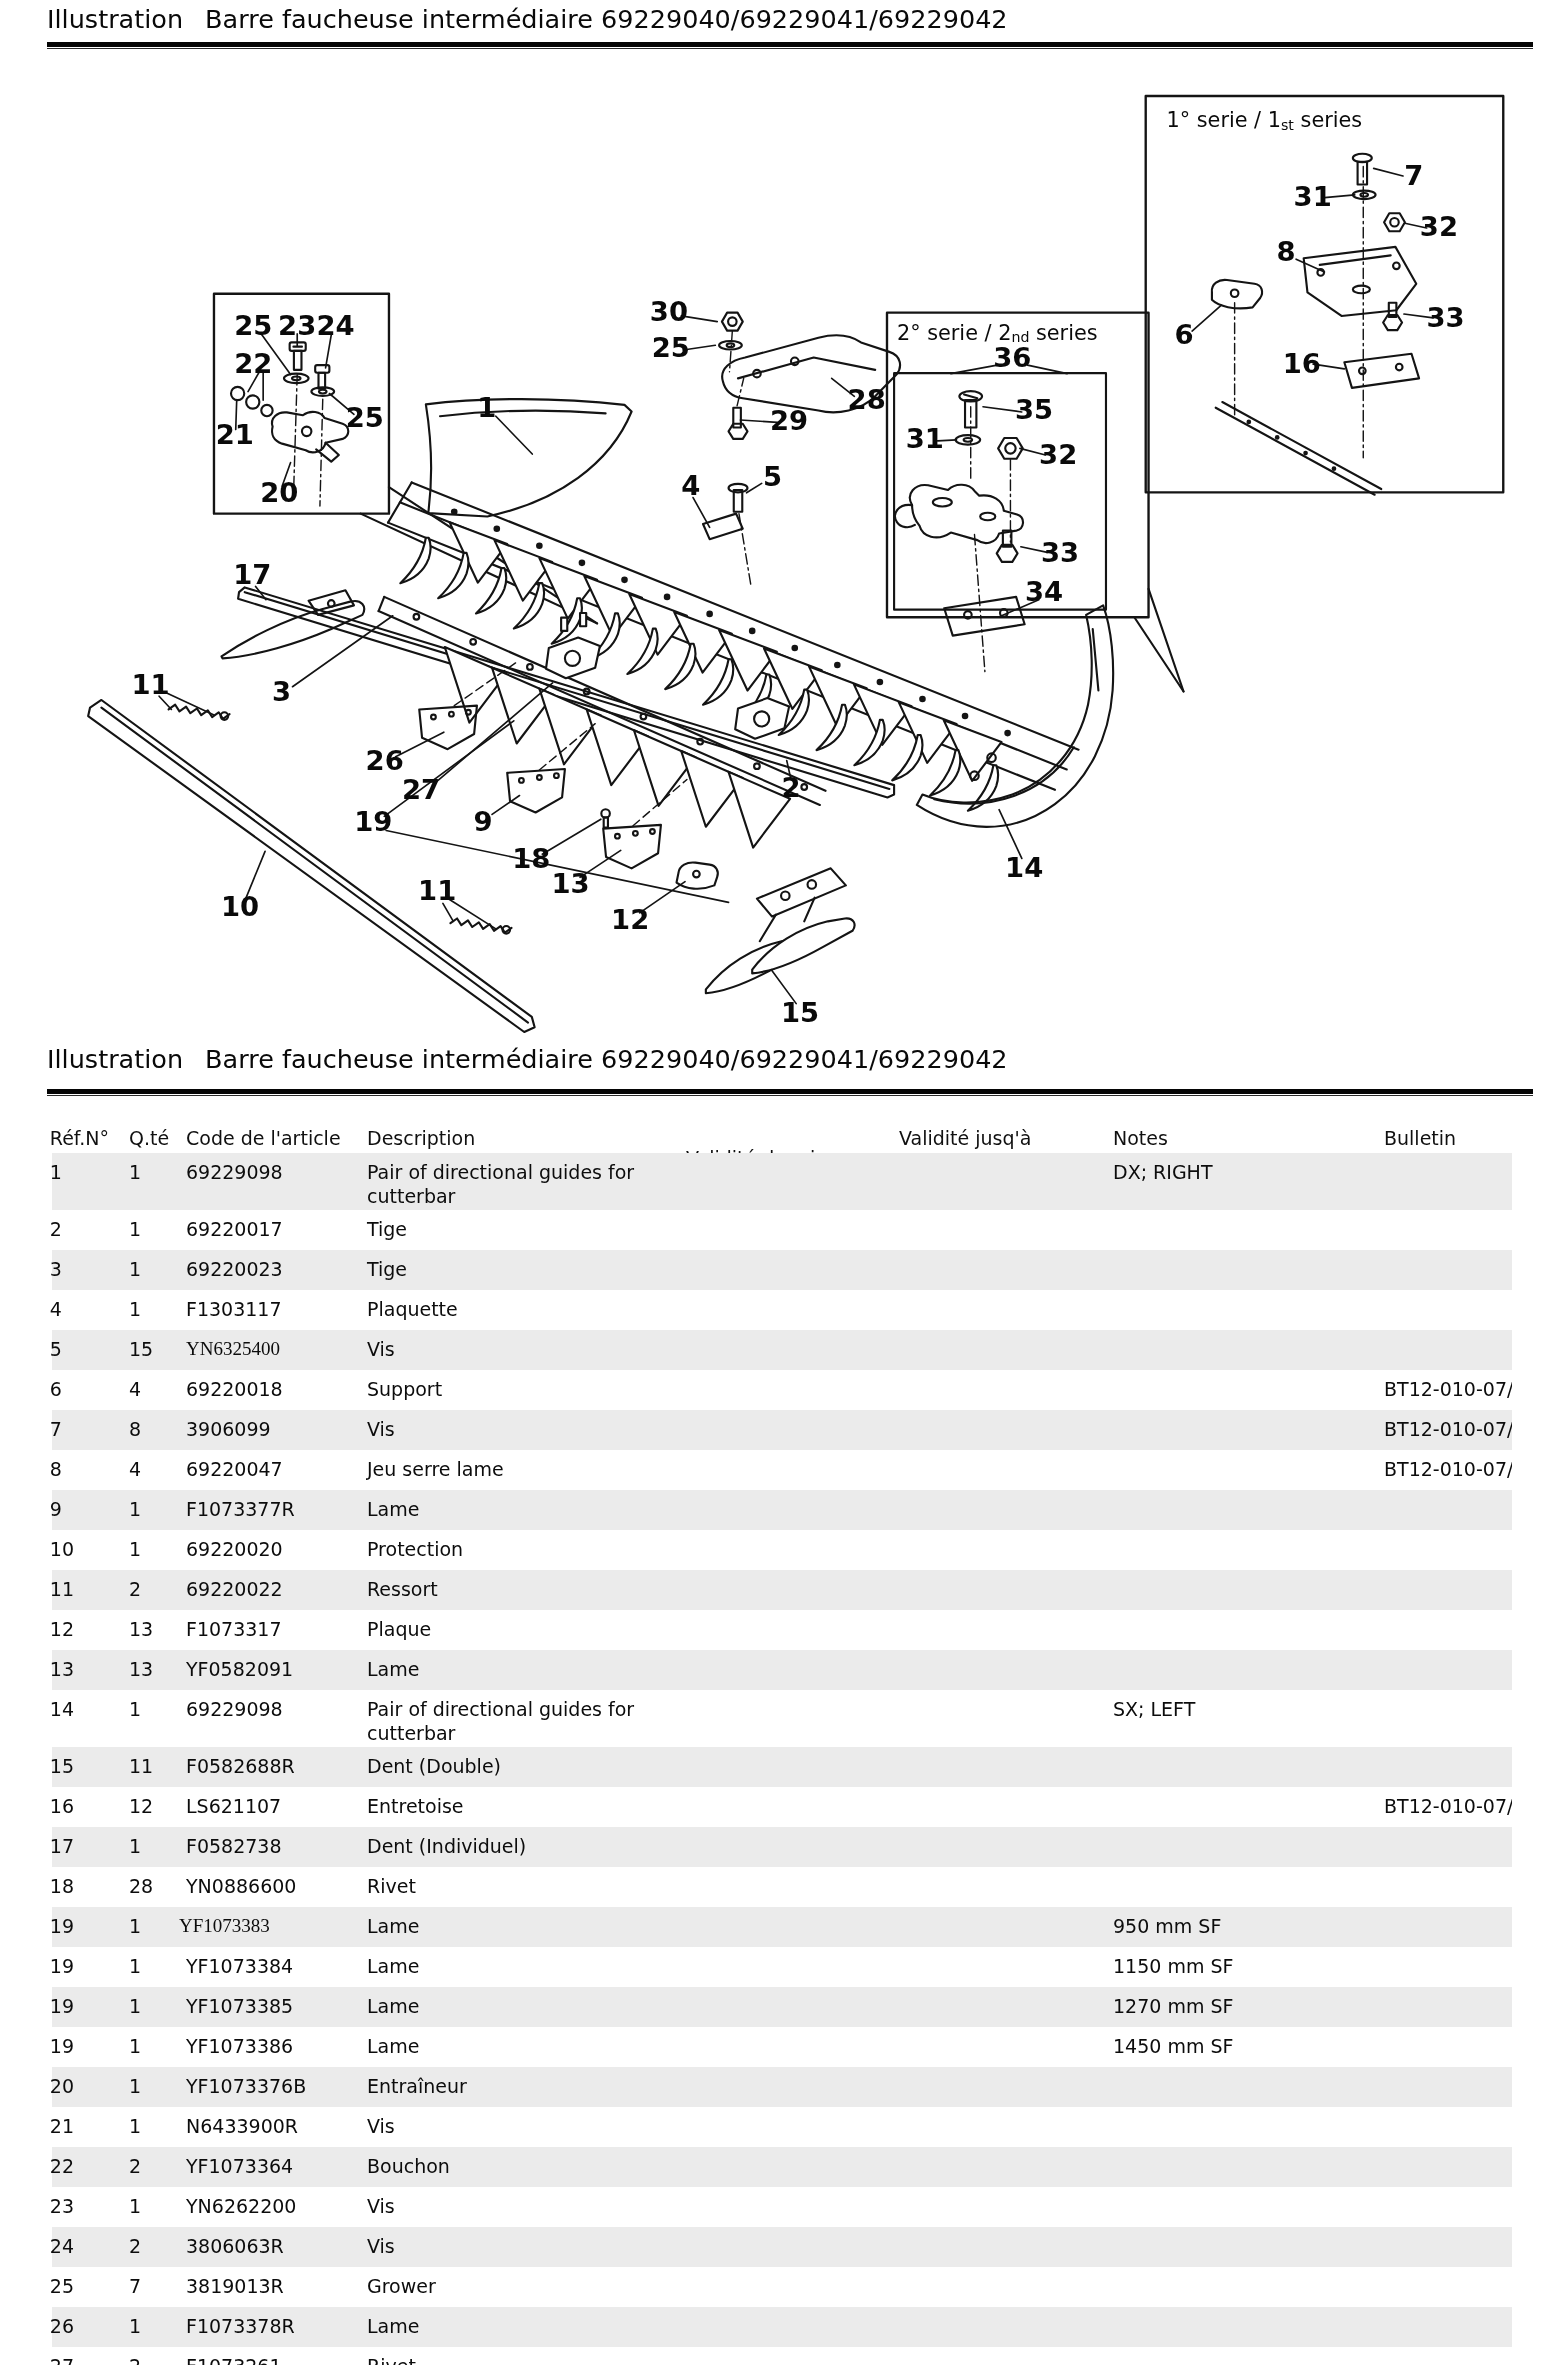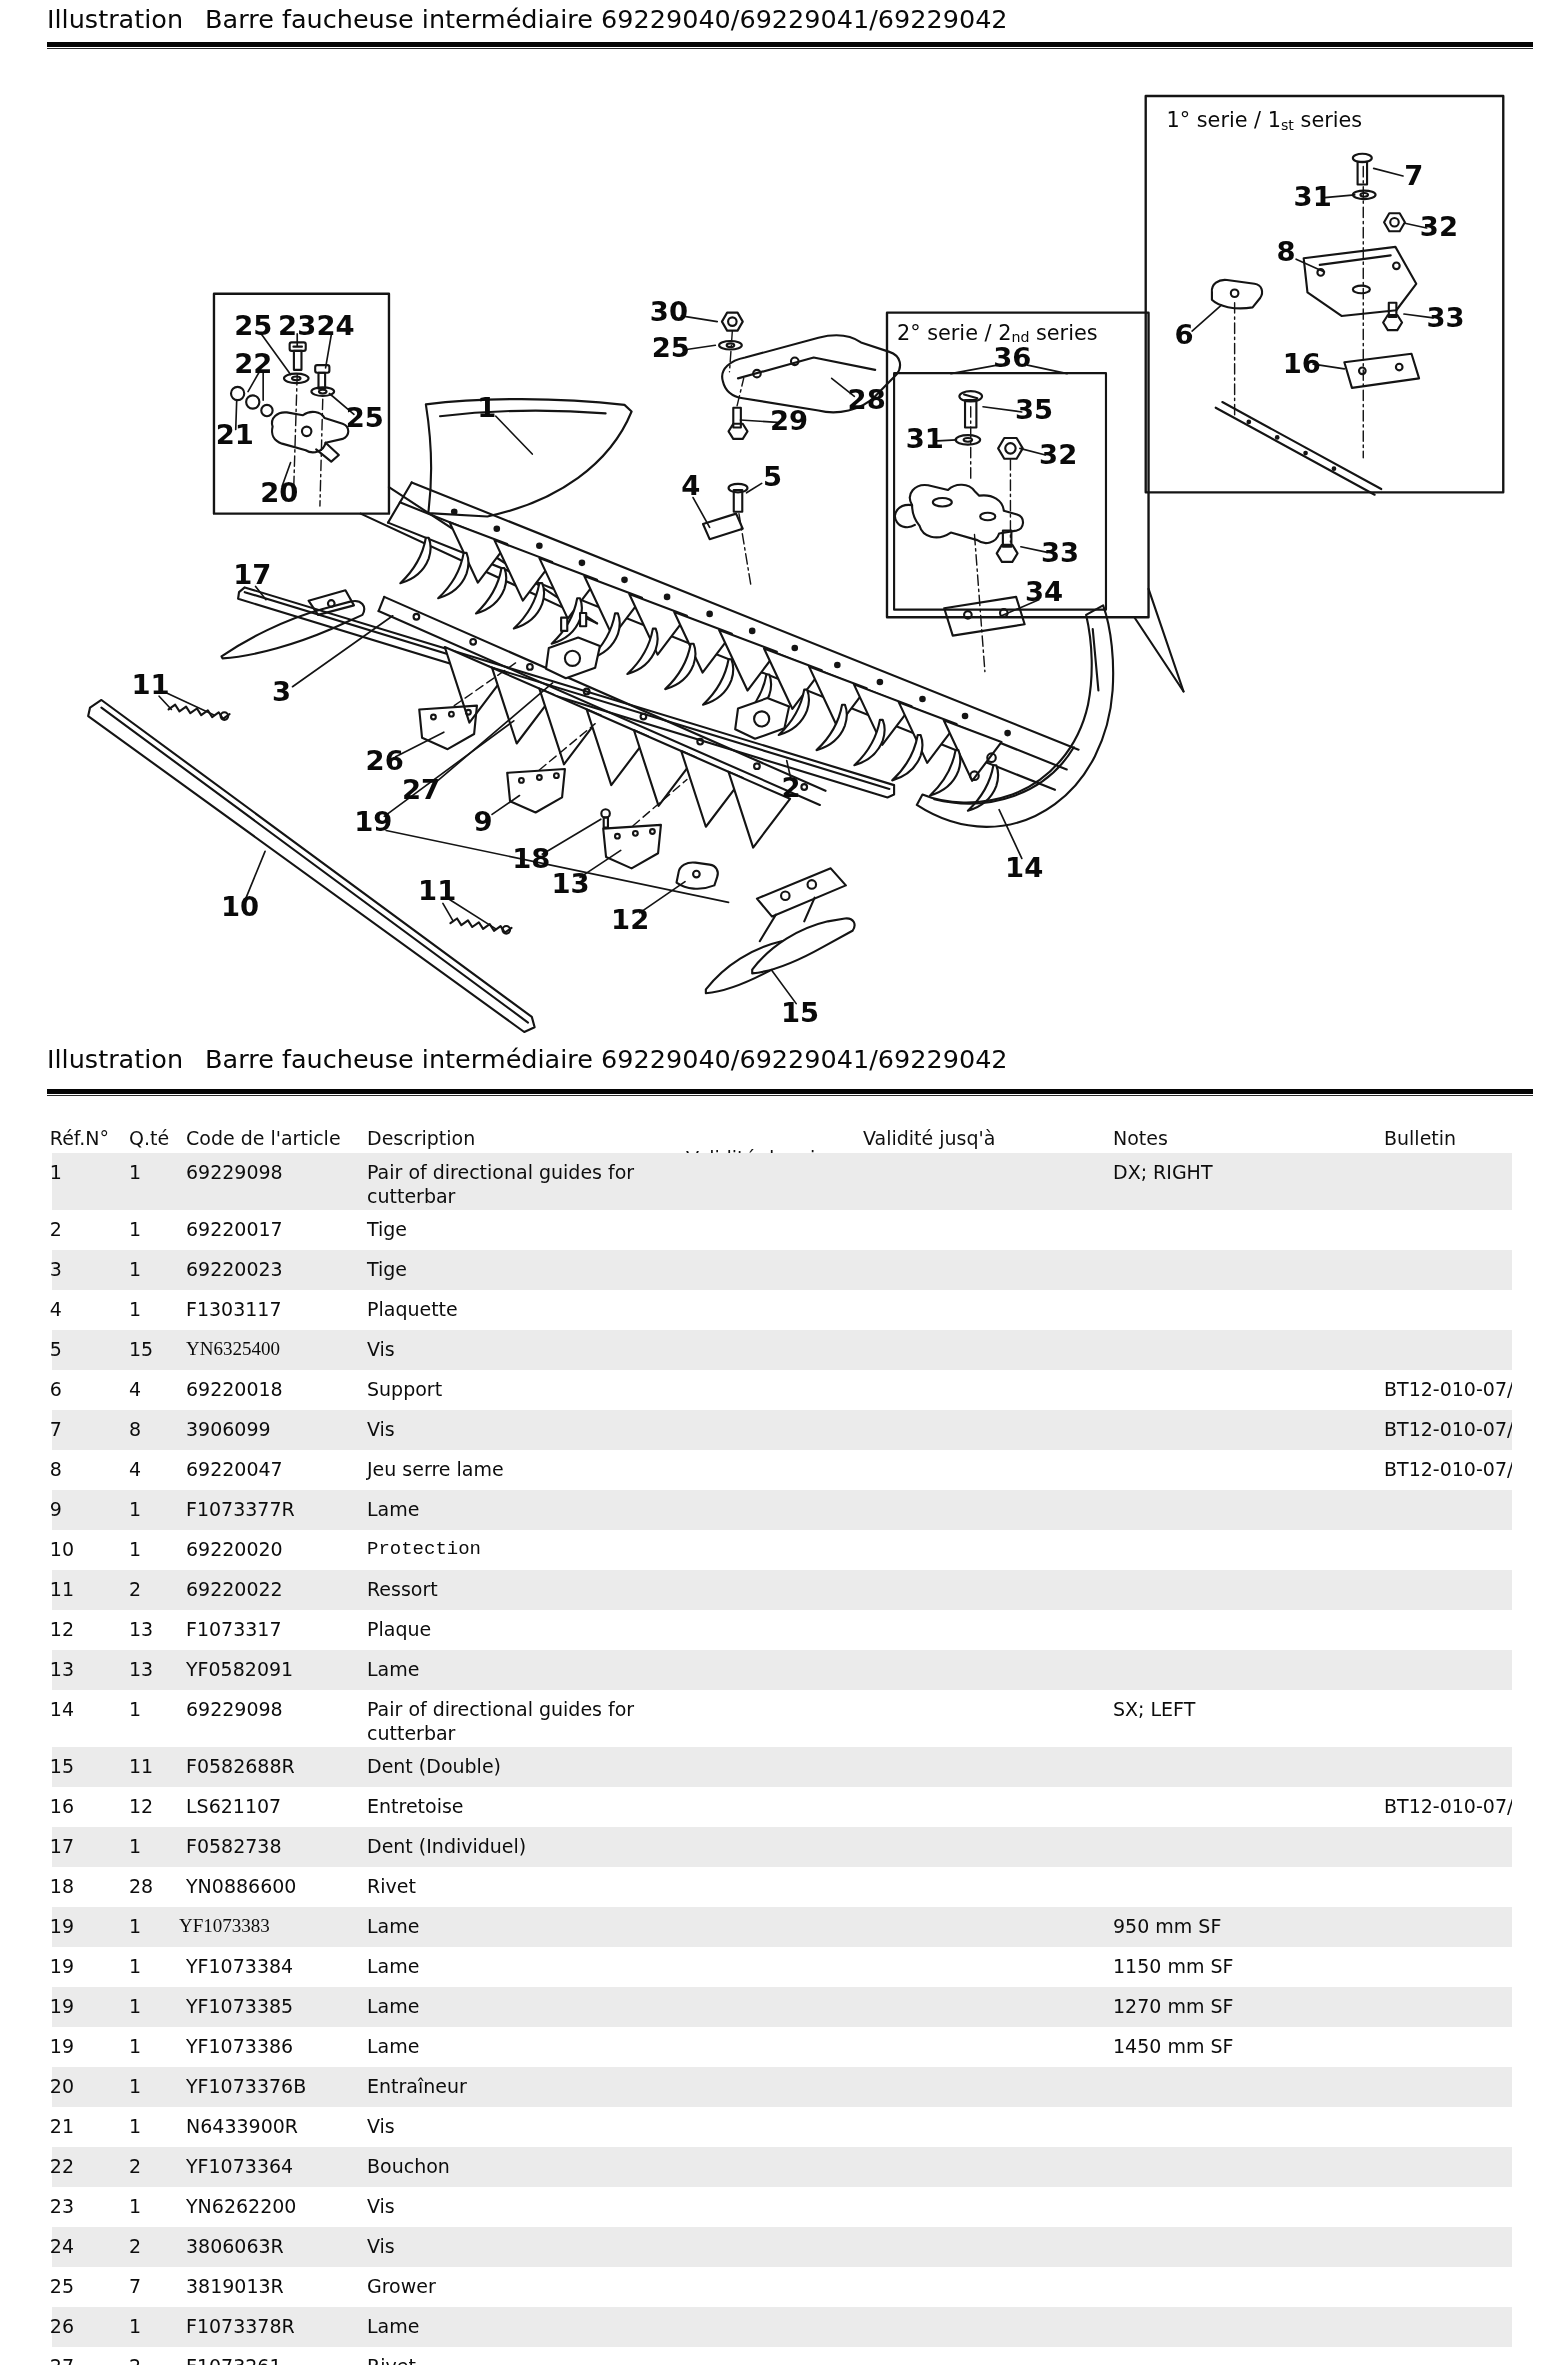--- a/index.html
+++ b/index.html
@@ -411,21 +411,21 @@
 </div>
 <div class="rule" style="top:1089px;"></div>
 
 <div class="table-area">
   <div class="thead" id="table-head">
       <span class="hcell" style="left: 2.8px;">Réf.N°</span>
       <span class="hcell" style="left: 82px;">Q.té</span>
       <span class="hcell" style="left: 139px;">Code de l'article</span>
       <span class="hcell" style="left: 320px;">Description</span>
       <span class="hcell" style="left: 639px; margin-top: 20px;">Validité depuis</span>
-      <span class="hcell" style="left: 816px;">Validité jusq'à</span>
+      <span class="hcell" style="left: 852px;">Validité jusq'à</span>
       <span class="hcell" style="left: 1066px;">Notes</span>
       <span class="hcell" style="left: 1337px;">Bulletin</span>
     </div>
   <div id="table-body">
       <div class="row" style="height: 57px;">
         <div class="band" style="background: rgb(235, 235, 235);"></div>
         <span class="cell" style="left: 2.8px; top: 6.6px;">1</span>
         <span class="cell" style="left: 82px; top: 6.6px;">1</span>
         <span class="cell" style="left: 139px; top: 6.6px;">69229098</span>
         <span class="cell" style="left: 320px; top: 6.6px;">Pair of directional guides for</span>
@@ -484,21 +484,21 @@
         <div class="band" style="background: rgb(235, 235, 235);"></div>
         <span class="cell" style="left: 2.8px; top: 6.6px;">9</span>
         <span class="cell" style="left: 82px; top: 6.6px;">1</span>
         <span class="cell" style="left: 139px; top: 6.6px;">F1073377R</span>
         <span class="cell" style="left: 320px; top: 6.6px;">Lame</span>
       </div>
       <div class="row" style="height: 40px;">
         <span class="cell" style="left: 2.8px; top: 6.6px;">10</span>
         <span class="cell" style="left: 82px; top: 6.6px;">1</span>
         <span class="cell" style="left: 139px; top: 6.6px;">69220020</span>
-        <span class="cell" style="left: 320px; top: 6.6px; font-family: Liberation Mono, monospace;">Protection</span>
+        <span class="cell" style="left: 320px; top: 6.6px;">Protection</span>
       </div>
       <div class="row" style="height: 40px;">
         <div class="band" style="background: rgb(235, 235, 235);"></div>
         <span class="cell" style="left: 2.8px; top: 6.6px;">11</span>
         <span class="cell" style="left: 82px; top: 6.6px;">2</span>
         <span class="cell" style="left: 139px; top: 6.6px;">69220022</span>
         <span class="cell" style="left: 320px; top: 6.6px;">Ressort</span>
       </div>
       <div class="row" style="height: 40px;">
         <span class="cell" style="left: 2.8px; top: 6.6px;">12</span>

